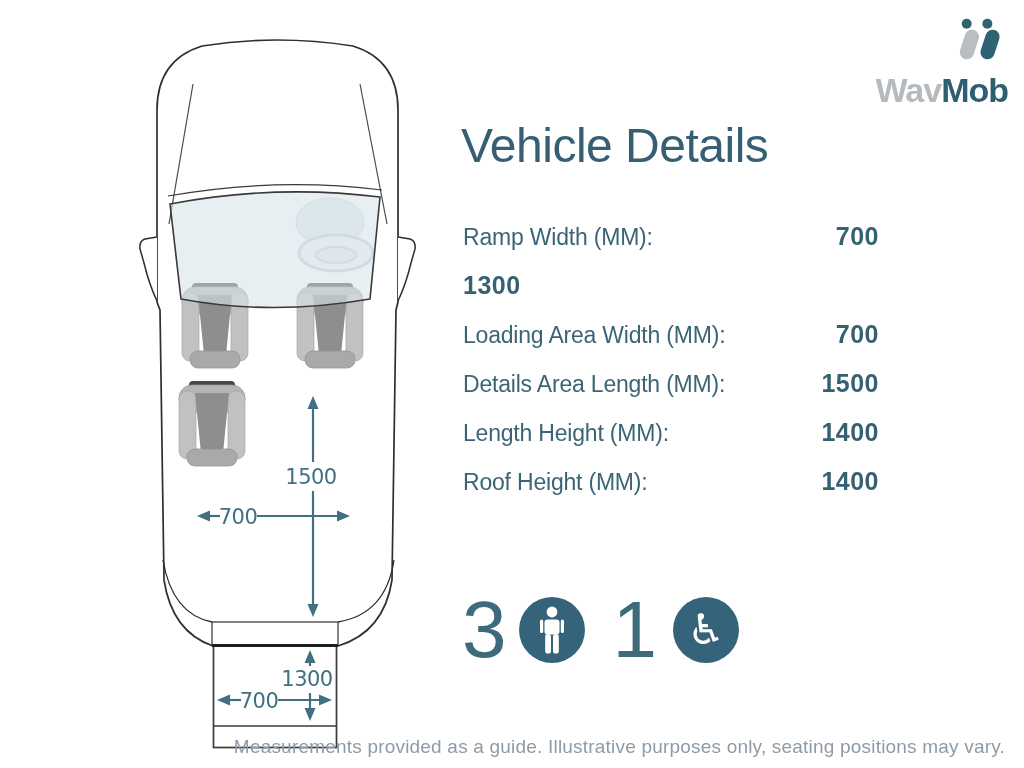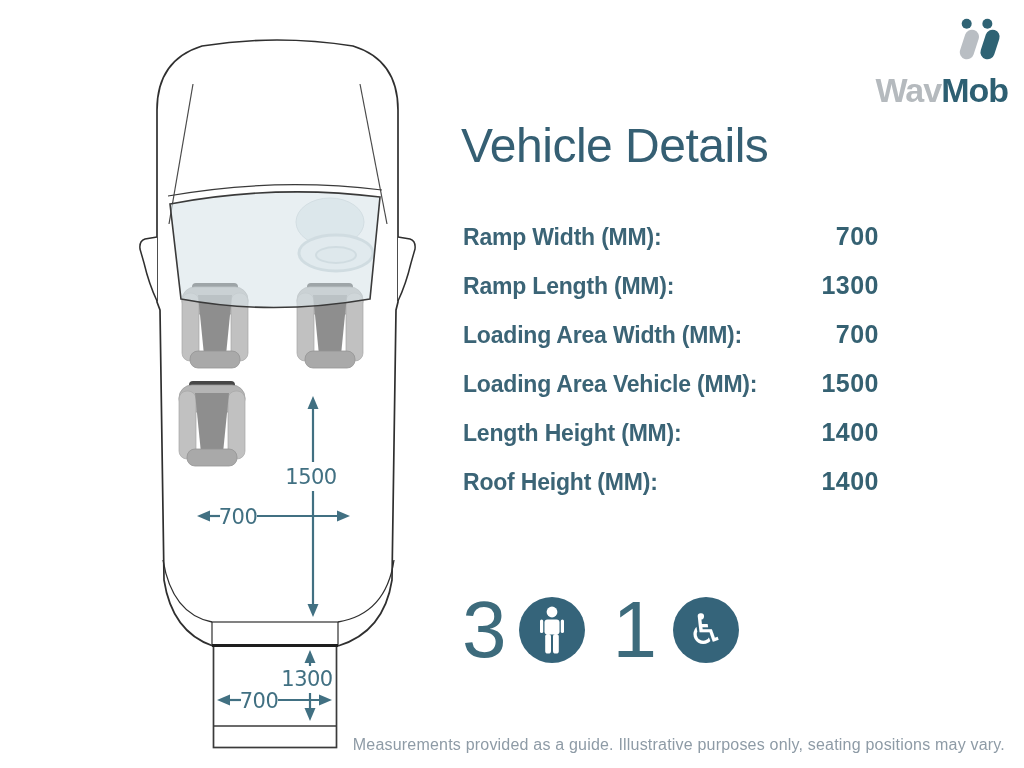--- a/index.html
+++ b/index.html
@@ -15,33 +15,33 @@
   .logo-mob{color:#2d5f72;}
   
   .page-title{
     position:absolute;left:461px;top:118px;font-size:48px;font-weight:normal;
     color:#355f73;letter-spacing:-0.5px;
   }
   
   .specs{position:absolute;left:463px;top:222px;width:416px;}
   .spec-row{display:flex;justify-content:space-between;align-items:baseline;height:28px;margin-bottom:21px;}
   .spec-row.group-start{margin-top:17px;}
-  .spec-label{font-size:23px;font-weight:bold;color:#3b6476;letter-spacing:-0.2px;}
+  .spec-label{font-size:23px;font-weight:normal;color:#3b6476;letter-spacing:-0.2px;}
   .spec-value{font-size:25px;font-weight:bold;color:#356172;letter-spacing:0.5px;}
   
   .capacity{position:absolute;left:462px;top:588px;display:flex;align-items:center;}
   .cap-num{font-size:80px;font-weight:300;color:#3d6b7c;line-height:84px;font-family:"Liberation Sans",sans-serif;}
   .badge{width:66px;height:66px;border-radius:50%;background:#35647a;display:flex;align-items:center;justify-content:center;}
   .badge.person{margin-left:12px;}
   .badge.wheelchair{margin-left:16px;}
   .cap-num.second{margin-left:28px;}
   .wheel-glyph{color:#ffffff;font-size:42px;line-height:42px;font-family:"DejaVu Sans",sans-serif;}
   
   .footer{
-    position:absolute;right:19px;top:736px;font-size:16px;color:#8e9ba6;
+    position:absolute;right:19px;top:736px;font-size:19px;color:#8e9ba6;
     letter-spacing:0.2px;
   }
   
   .car-svg{position:absolute;left:120px;top:20px;}
   .dim-text{font-family:"DejaVu Sans","Liberation Sans",sans-serif;font-size:21px;fill:#417082;letter-spacing:-0.5px;}
 </style>
 </head>
 <body>
 
 <div class="canvas">
@@ -138,29 +138,28 @@
   </div>
 
   <div class="page-title">Vehicle Details</div>
 
   <div class="specs">
     <div class="spec-row">
       <span class="spec-label">Ramp Width (MM):</span>
       <span class="spec-value">700</span>
     </div>
     <div class="spec-row">
-      <span class="spec-label">Ramp Length (MM):</span>
       <span class="spec-value">1300</span>
     </div>
     <div class="spec-row group-start">
       <span class="spec-label">Loading Area Width (MM):</span>
       <span class="spec-value">700</span>
     </div>
     <div class="spec-row">
-      <span class="spec-label">Loading Area Vehicle (MM):</span>
+      <span class="spec-label">Details Area Length (MM):</span>
       <span class="spec-value">1500</span>
     </div>
     <div class="spec-row group-start">
       <span class="spec-label">Length Height (MM):</span>
       <span class="spec-value">1400</span>
     </div>
     <div class="spec-row">
       <span class="spec-label">Roof Height (MM):</span>
       <span class="spec-value">1400</span>
     </div>

